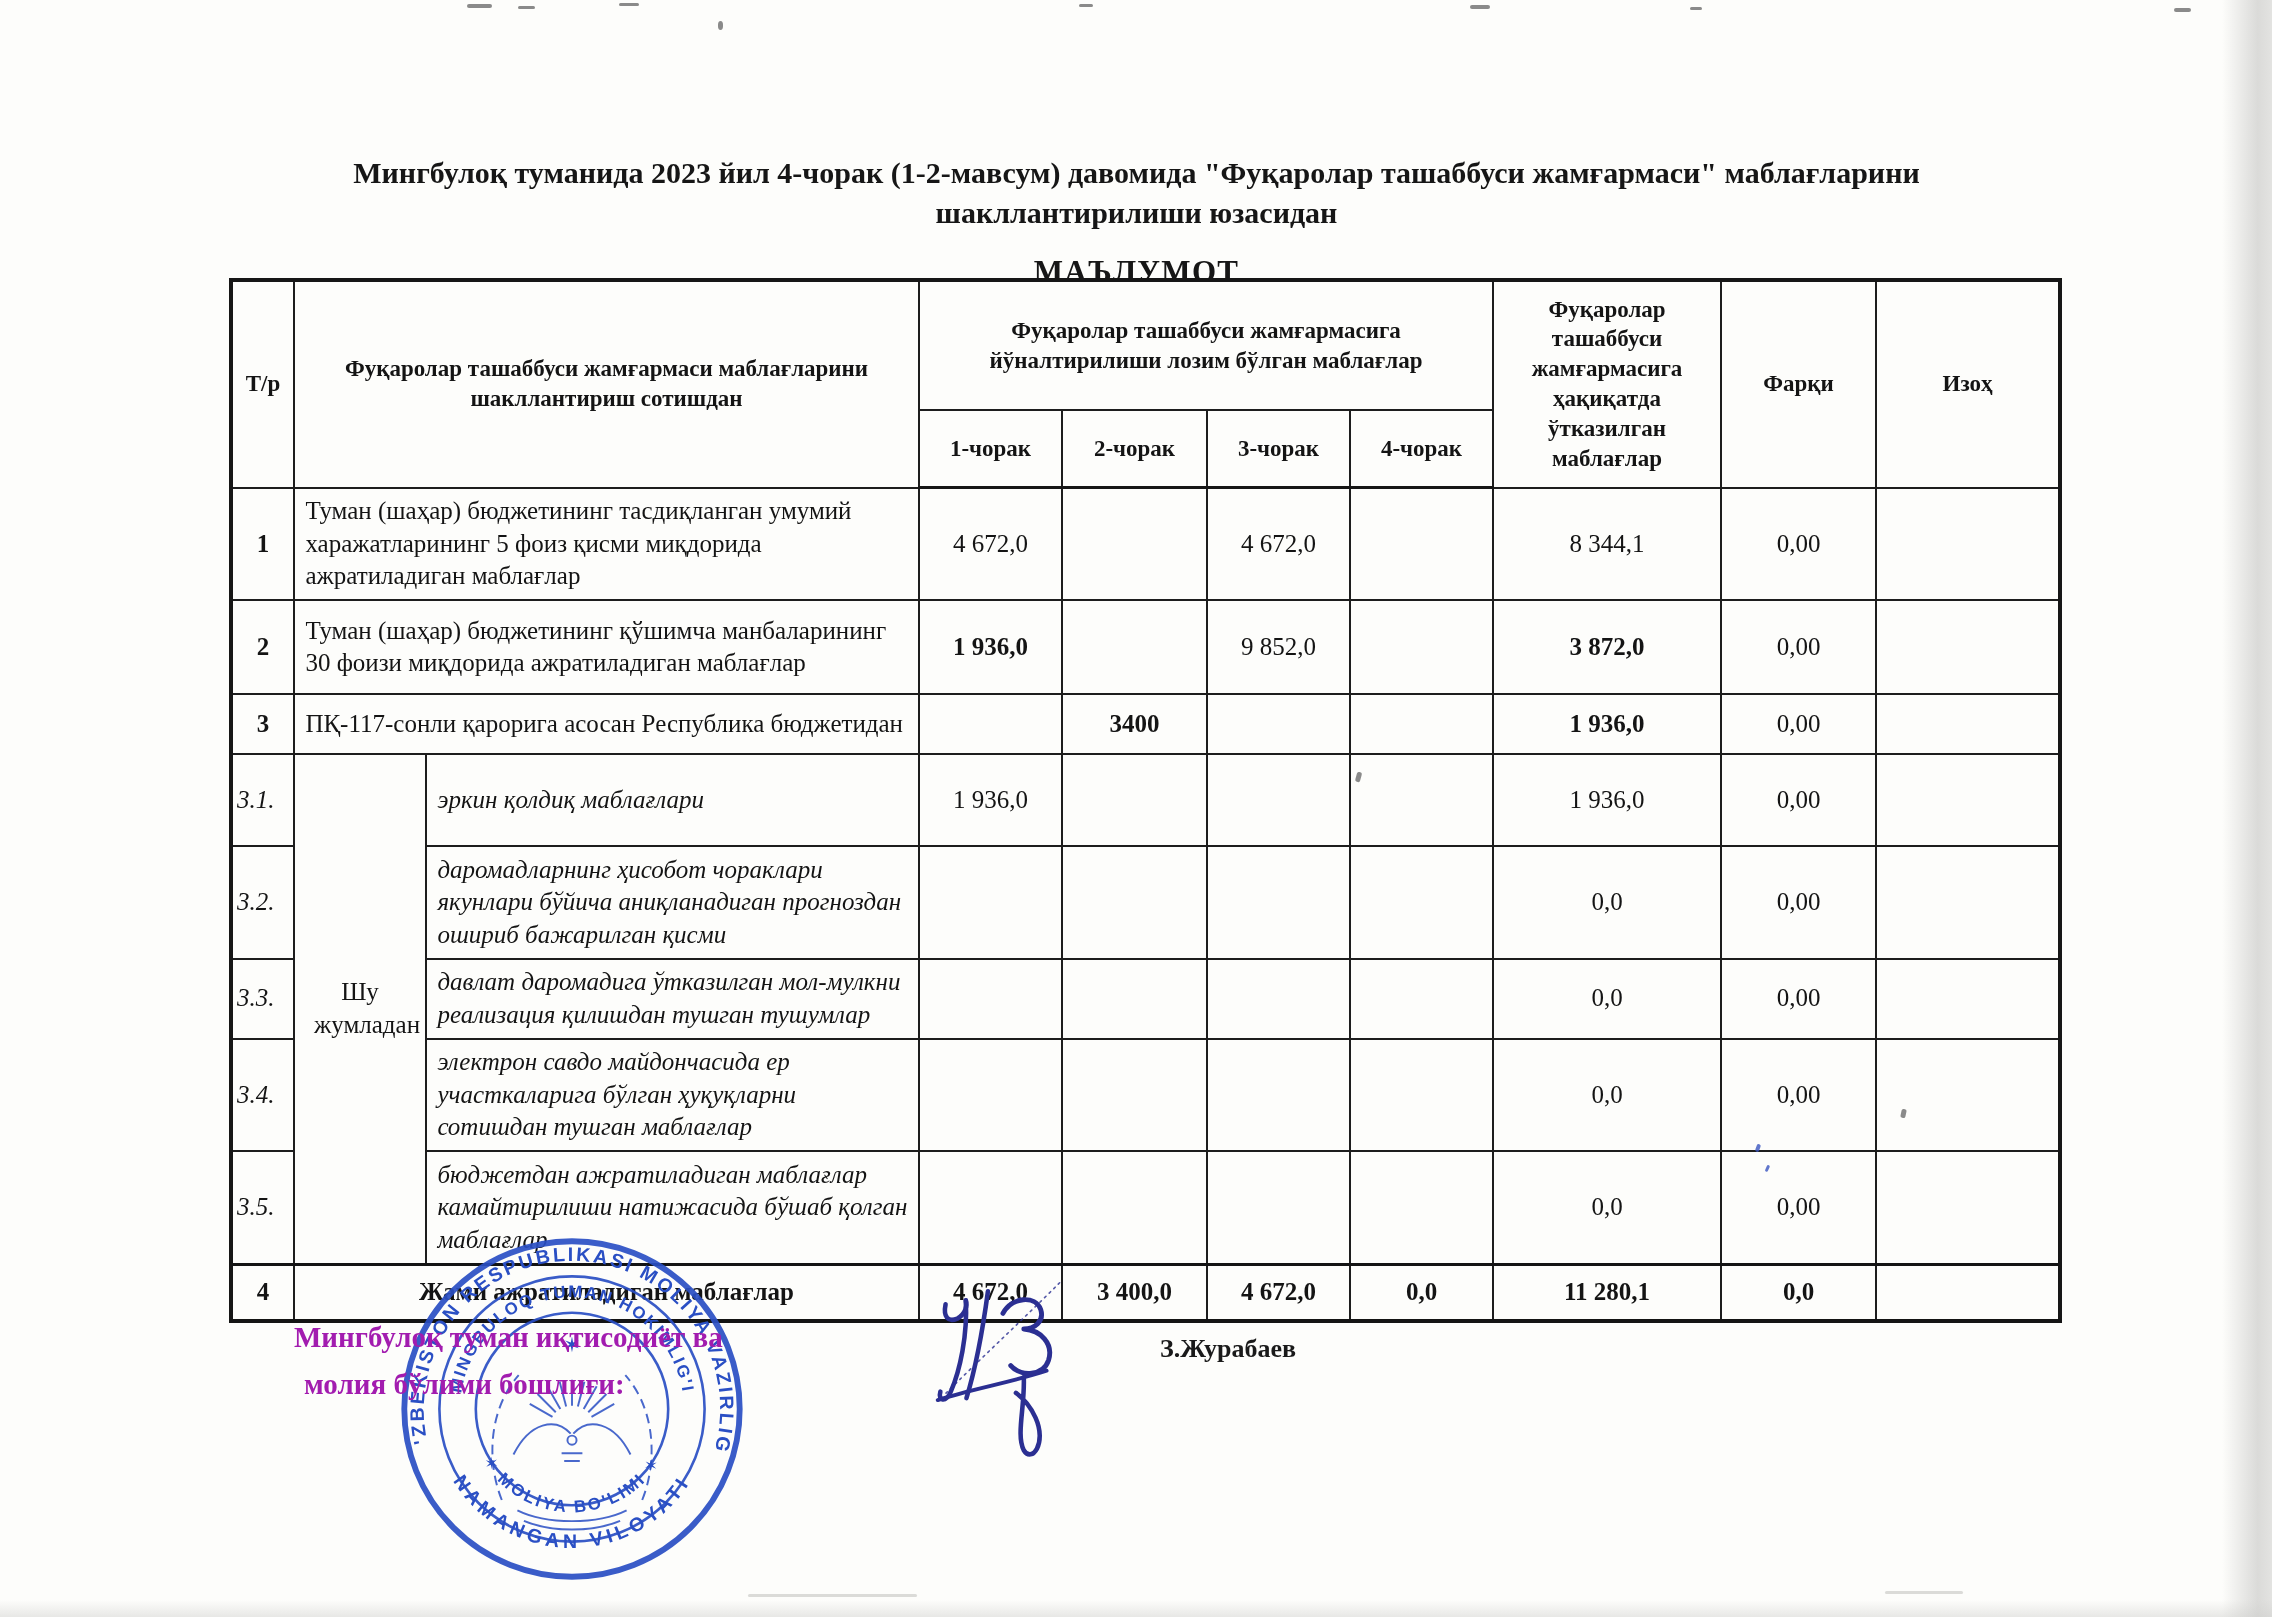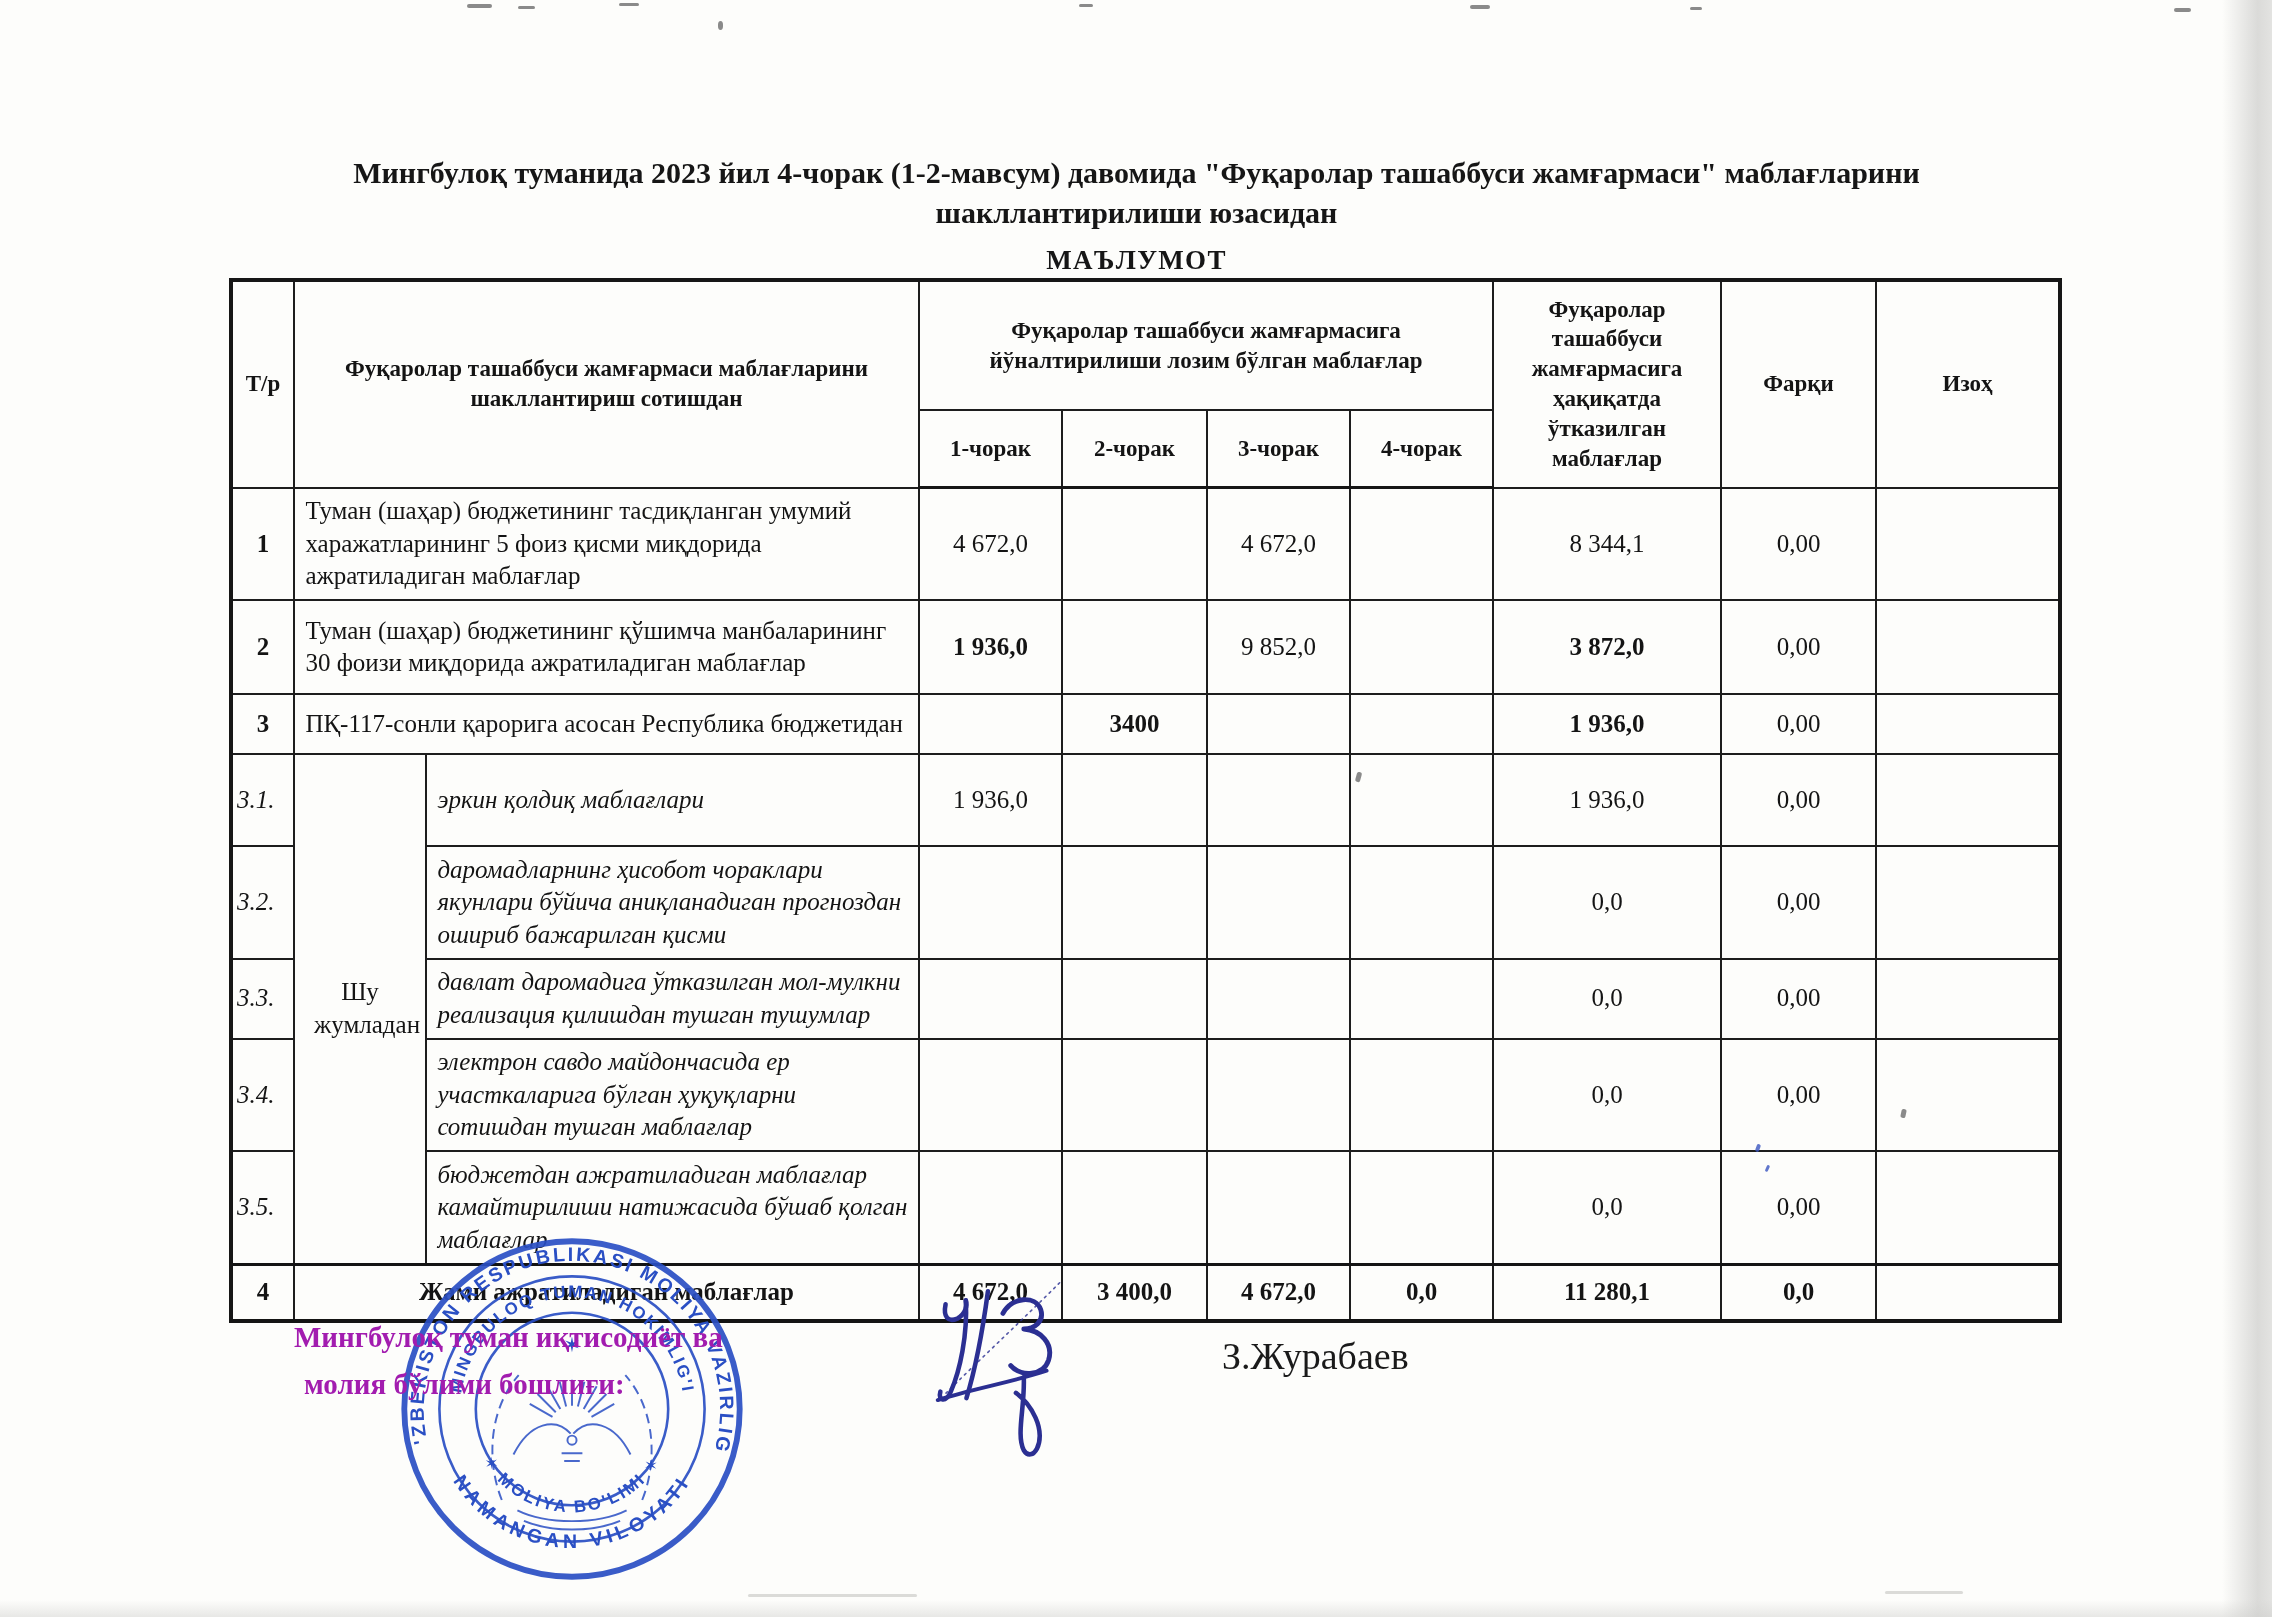--- a/index.html
+++ b/index.html
@@ -16,21 +16,21 @@
     background:linear-gradient(to right,rgba(200,200,198,0) 0%,rgba(190,190,188,.55) 70%,rgba(225,225,223,.9) 100%);}
   .edge-bottom{position:absolute;left:0;bottom:0;width:100%;height:17px;
     background:linear-gradient(to bottom,rgba(200,200,198,0),rgba(205,205,203,.45));}
   .speck{position:absolute;background:#444;opacity:.62;border-radius:2px;}
   .speck.blue{background:#3a55c0;opacity:.8;}
   .speck.faint{background:#b9b9b6;opacity:.5;}
 
   
   .title{position:absolute;top:153px;left:0;width:100%;text-align:center;
     font-weight:bold;font-size:30px;line-height:40px;color:#161616;}
-  .title .l3{font-size:27px;margin-top:7px;letter-spacing:1.3px;}
+  .title .l3{font-size:31px;margin-top:19px;letter-spacing:1.3px;}
 
   
   table.funds{position:absolute;left:229px;top:278px;width:1829px;
     border-collapse:collapse;table-layout:fixed;
     border:4.6px solid #161616;}
   table.funds td{border:2px solid #1d1d1d;vertical-align:middle;
     font-size:25px;line-height:1.3;color:#141414;
     overflow:hidden;}
   tr.hdr1 td, tr.hdr2 td{font-weight:bold;text-align:center;font-size:23px;}
   tr.hdr1 td{padding:3.9px 6.5px;}
@@ -43,21 +43,21 @@
   td.group{text-align:center;font-size:26px;padding:19px;}
   td.val{text-align:center;font-size:26px;}
   .b{font-weight:bold;}
   tr.total td{border-top:3.9px solid #141414;border-bottom:4.6px solid #141414;font-weight:bold;}
   tr.total td.desc{text-align:center;}
 
   
   .foot-label{position:absolute;font-weight:bold;font-size:29px;color:#a21caf;z-index:5;}
   .foot-label.l1{left:294px;top:1321px;}
   .foot-label.l2{left:304px;top:1368px;}
-  .signer{position:absolute;left:1222px;top:1334px;font-weight:normal;font-size:38px;z-index:5;}
+  .signer{position:absolute;left:1160px;top:1334px;font-weight:bold;font-size:26px;z-index:5;}
 
   .stamp{position:absolute;left:390px;top:1227px;width:364px;height:364px;z-index:3;}
   .stamp text{font-family:"Liberation Sans","DejaVu Sans",sans-serif;font-weight:bold;fill:#2a4fc4;}
   .signature{position:absolute;left:926px;top:1273px;width:176px;height:215px;z-index:4;}
 </style>
 </head>
 <body>
 
 <div class="page">
 

